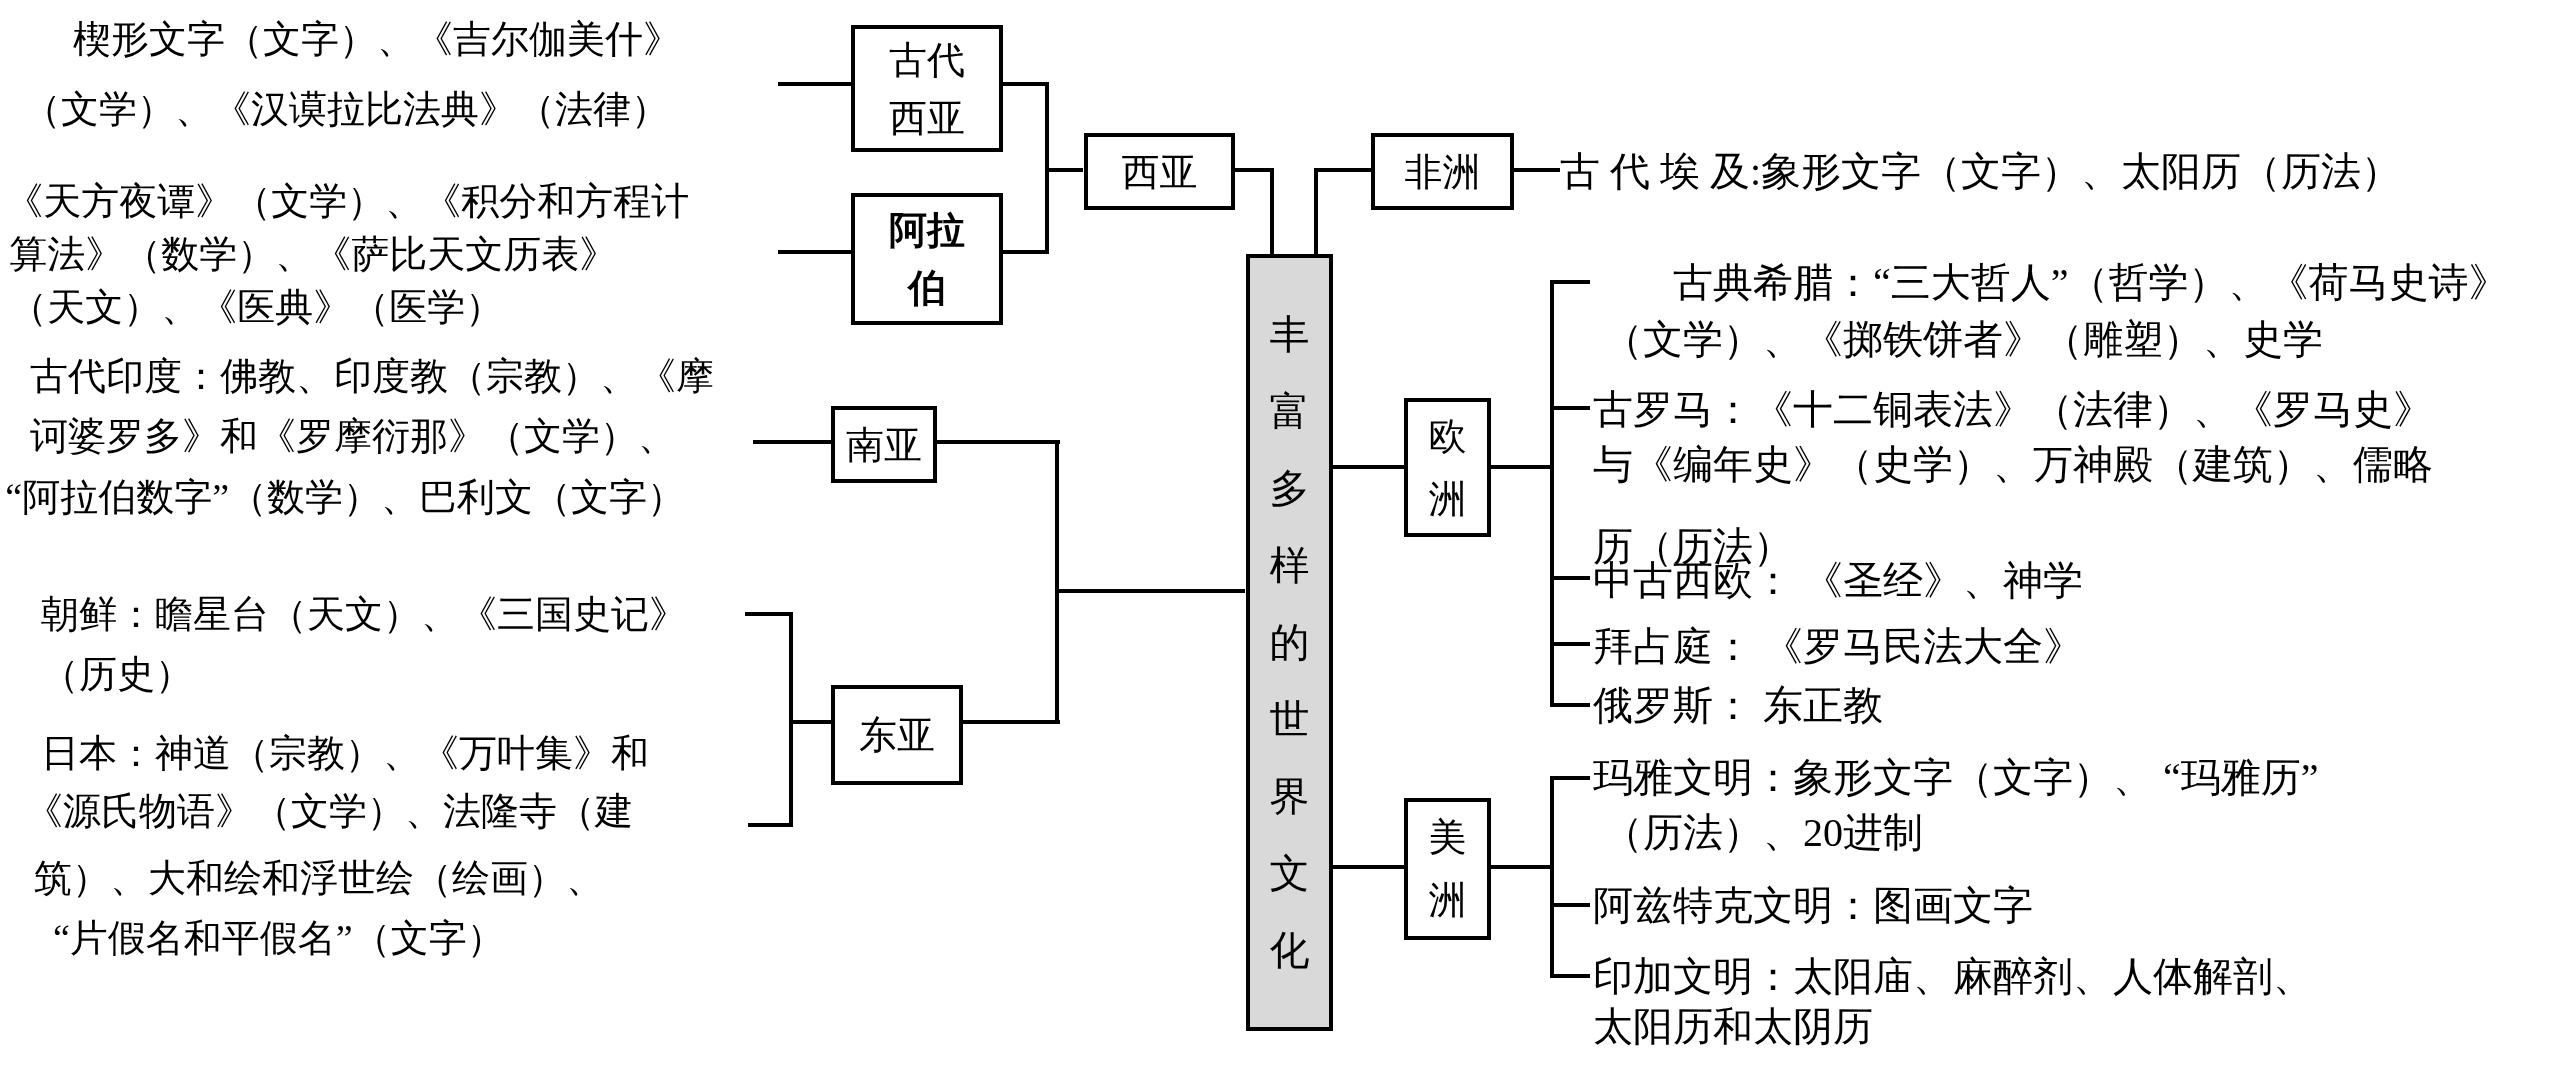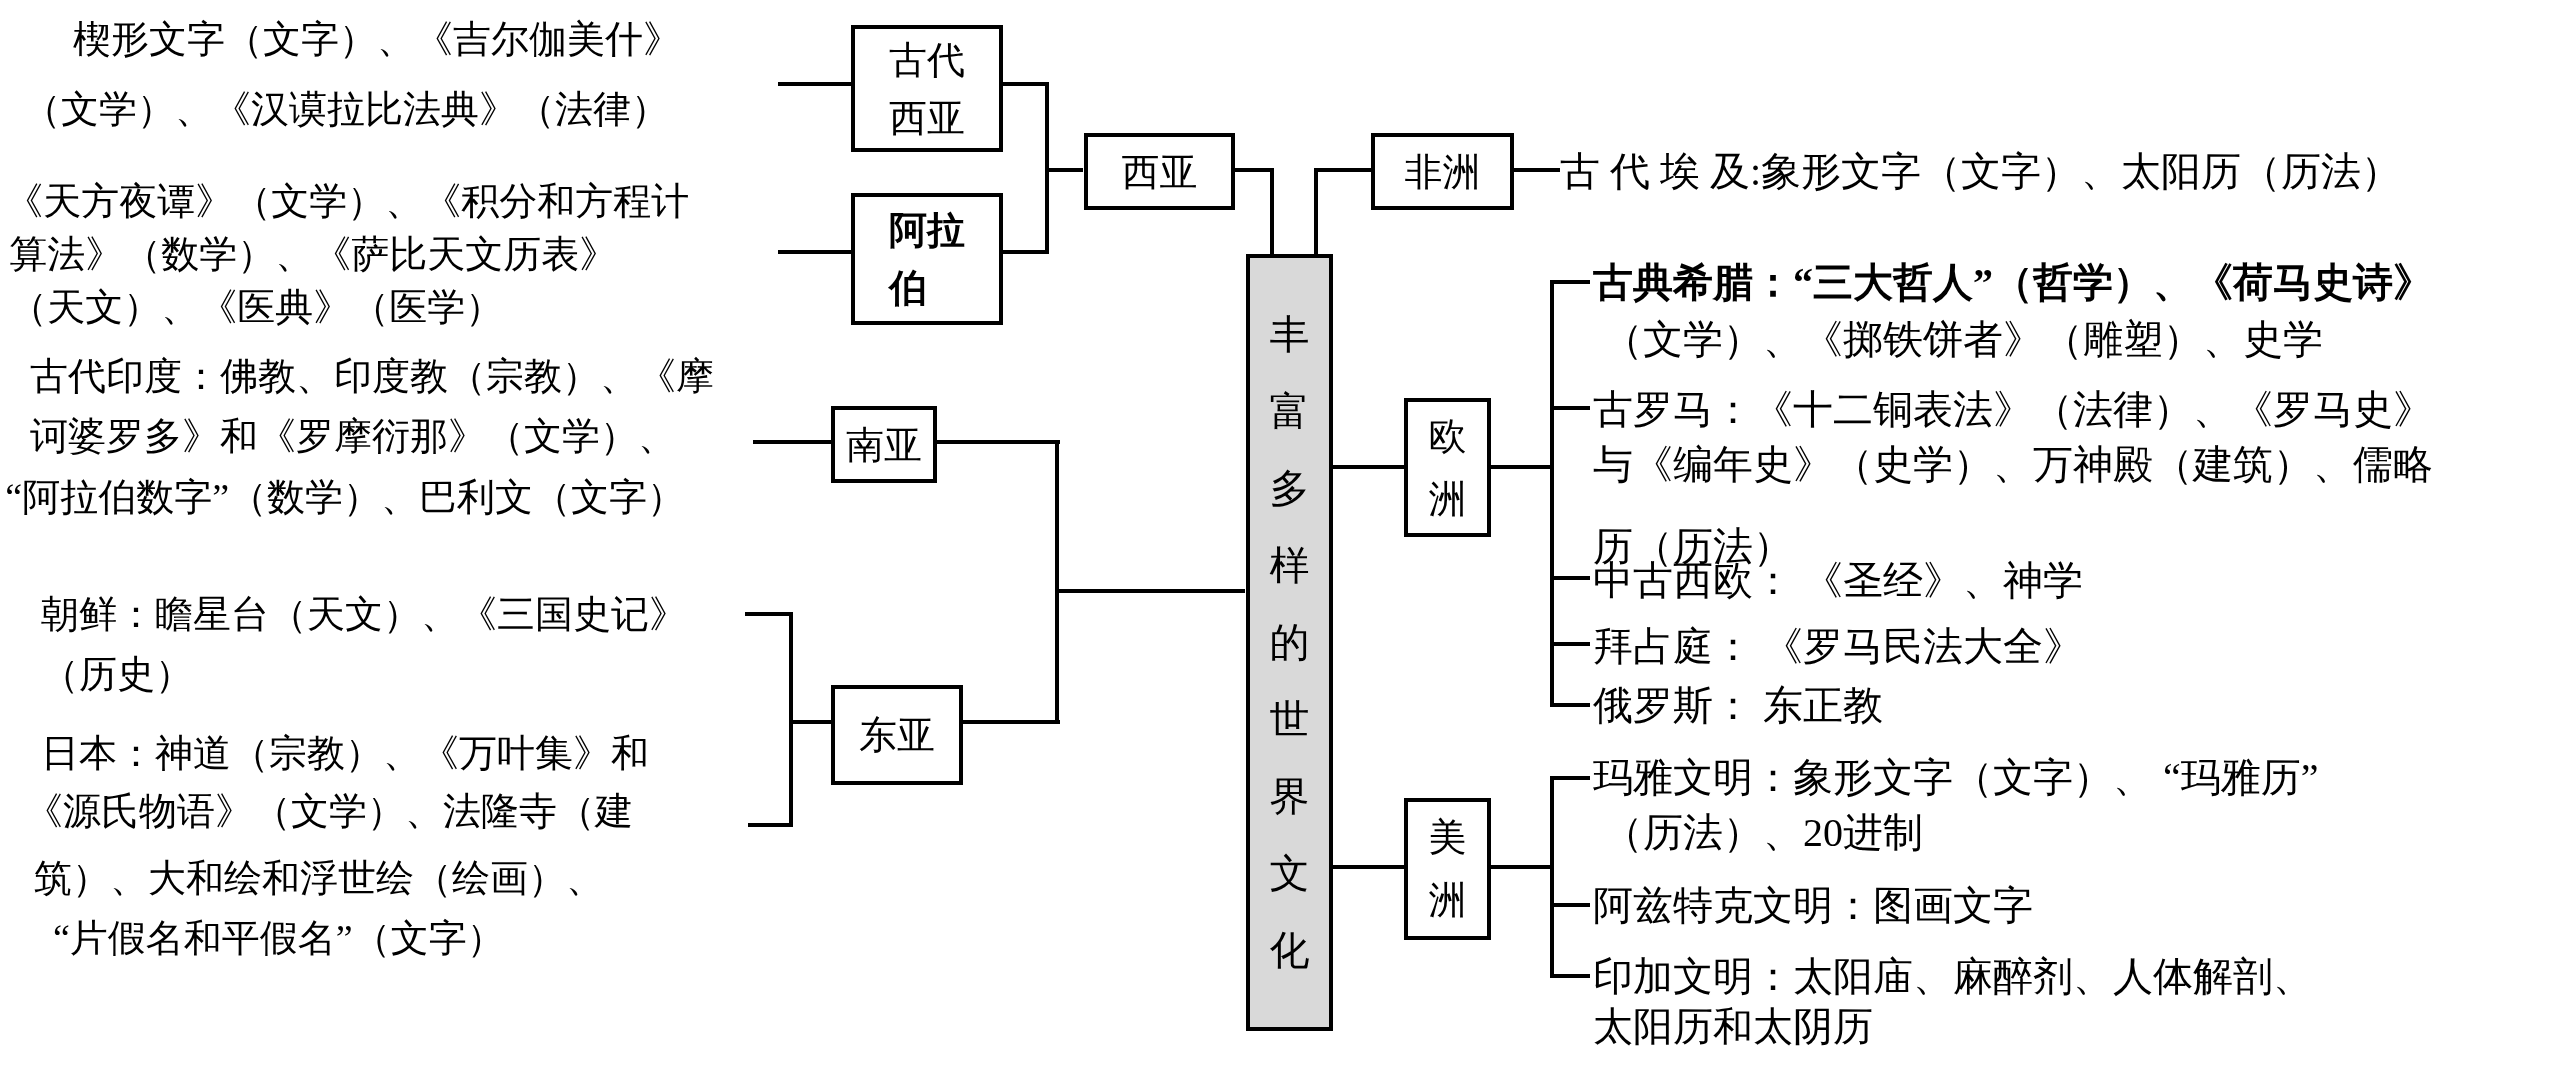--- a/index.html
+++ b/index.html
@@ -8,21 +8,21 @@
     font-family:"Liberation Serif","DejaVu Serif",serif;color:#000;padding-left:15px;
   }
   .tl{ 
     position:absolute;height:53px;line-height:53px;font-size:38px;white-space:nowrap;
   }
   .tr{ 
     position:absolute;height:53px;line-height:53px;font-size:40px;white-space:nowrap;
   }
   .node{
     position:absolute;box-sizing:border-box;border:4px solid #000;background:#fff;
-    display:flex;align-items:center;justify-content:center;text-align:left;
+    display:flex;align-items:center;justify-content:center;text-align:center;
     font-size:38px;white-space:pre-line;line-height:58px;
   }
   .node.tall{line-height:63px;}
   .node.root{line-height:77px;font-size:40px;}
   .hl,.vl{position:absolute;background:#000;}
   .hl{height:4px;}
   .vl{width:4px;}
 </style>
 </head>
 <body>
@@ -107,21 +107,21 @@
   <div class="hl" style="left:1550px;top:703px;width:40px;"></div>
 
   <div class="hl" style="left:1491px;top:865px;width:63px;"></div>
   <div class="vl" style="left:1550px;top:776px;height:202px;"></div>
   <div class="hl" style="left:1550px;top:776px;width:40px;"></div>
   <div class="hl" style="left:1550px;top:903px;width:40px;"></div>
   <div class="hl" style="left:1550px;top:974px;width:40px;"></div>
 
   <div class="tr" style="left:1560px;top:145px;">古 代 埃 及:象形文字（文字）、太阳历（历法）</div>
 
-  <div class="tr" style="left:1593px;top:256px;font-weight:bold;">古典希腊：“三大哲人”（哲学）、《荷马史诗》</div>
+  <div class="tr" style="left:1673px;top:256px;">古典希腊：“三大哲人”（哲学）、《荷马史诗》</div>
   <div class="tr" style="left:1603px;top:313px;">（文学）、《掷铁饼者》（雕塑）、史学</div>
   <div class="tr" style="left:1593px;top:383px;">古罗马：《十二铜表法》（法律）、《罗马史》</div>
   <div class="tr" style="left:1593px;top:438px;">与《编年史》（史学）、万神殿（建筑）、儒略</div>
   <div class="tr" style="left:1593px;top:520px;text-align:center;">历（历法）</div>
   <div class="tr" style="left:1593px;top:554px;">中古西欧： 《圣经》、神学</div>
   <div class="tr" style="left:1593px;top:620px;">拜占庭： 《罗马民法大全》</div>
   <div class="tr" style="left:1593px;top:679px;">俄罗斯： 东正教</div>
 
   <div class="tr" style="left:1593px;top:751px;">玛雅文明：象形文字（文字）、 “玛雅历”</div>
   <div class="tr" style="left:1603px;top:806px;">（历法）、20进制</div>

